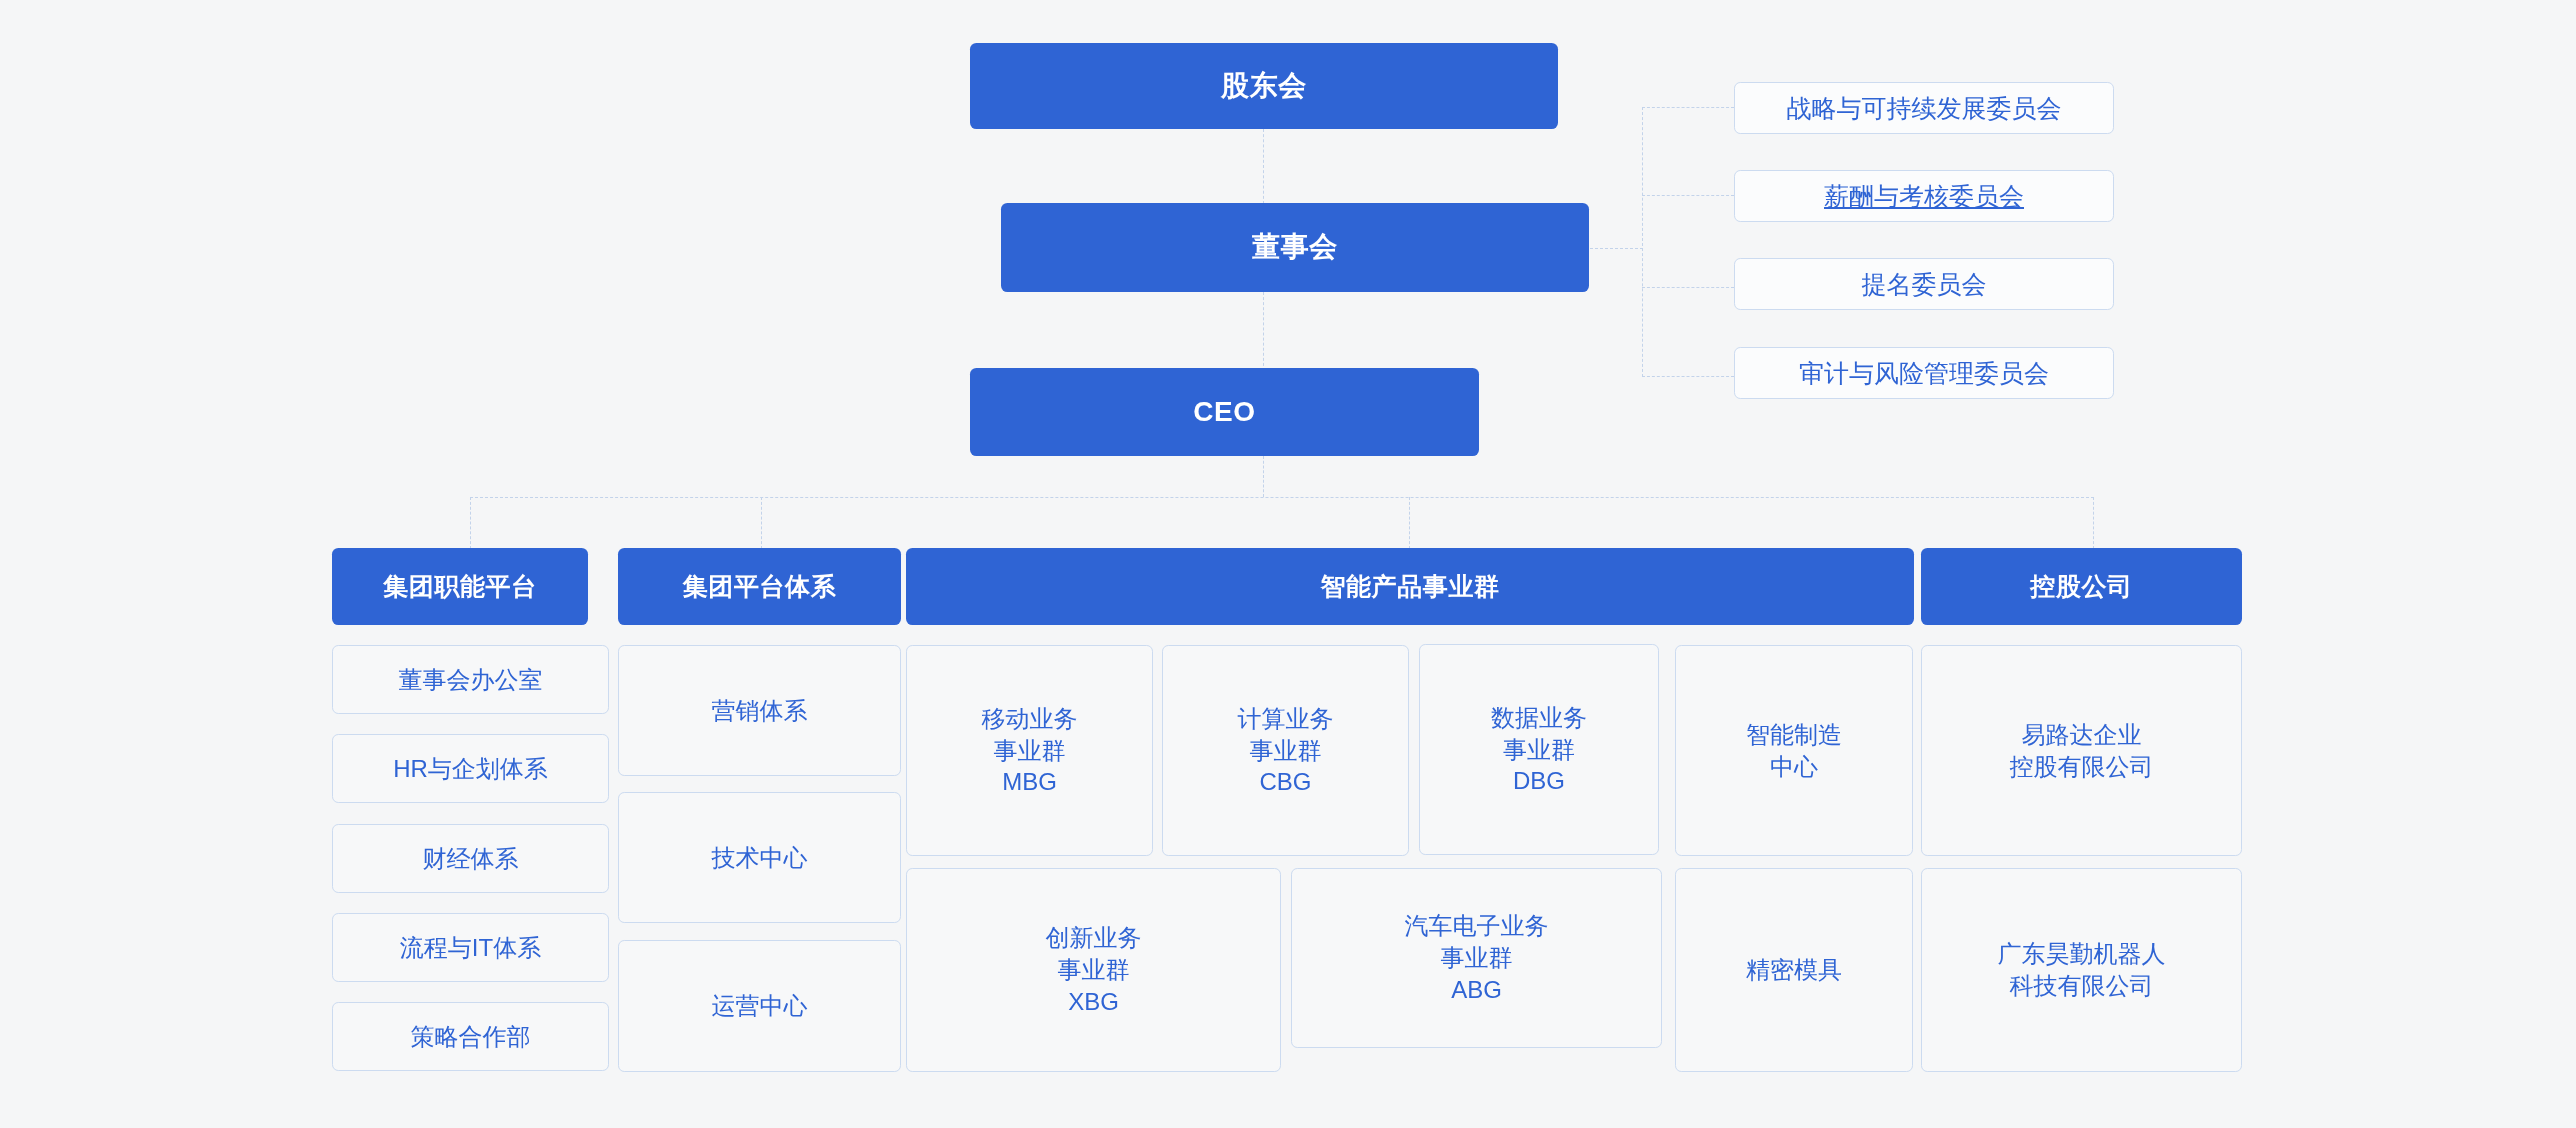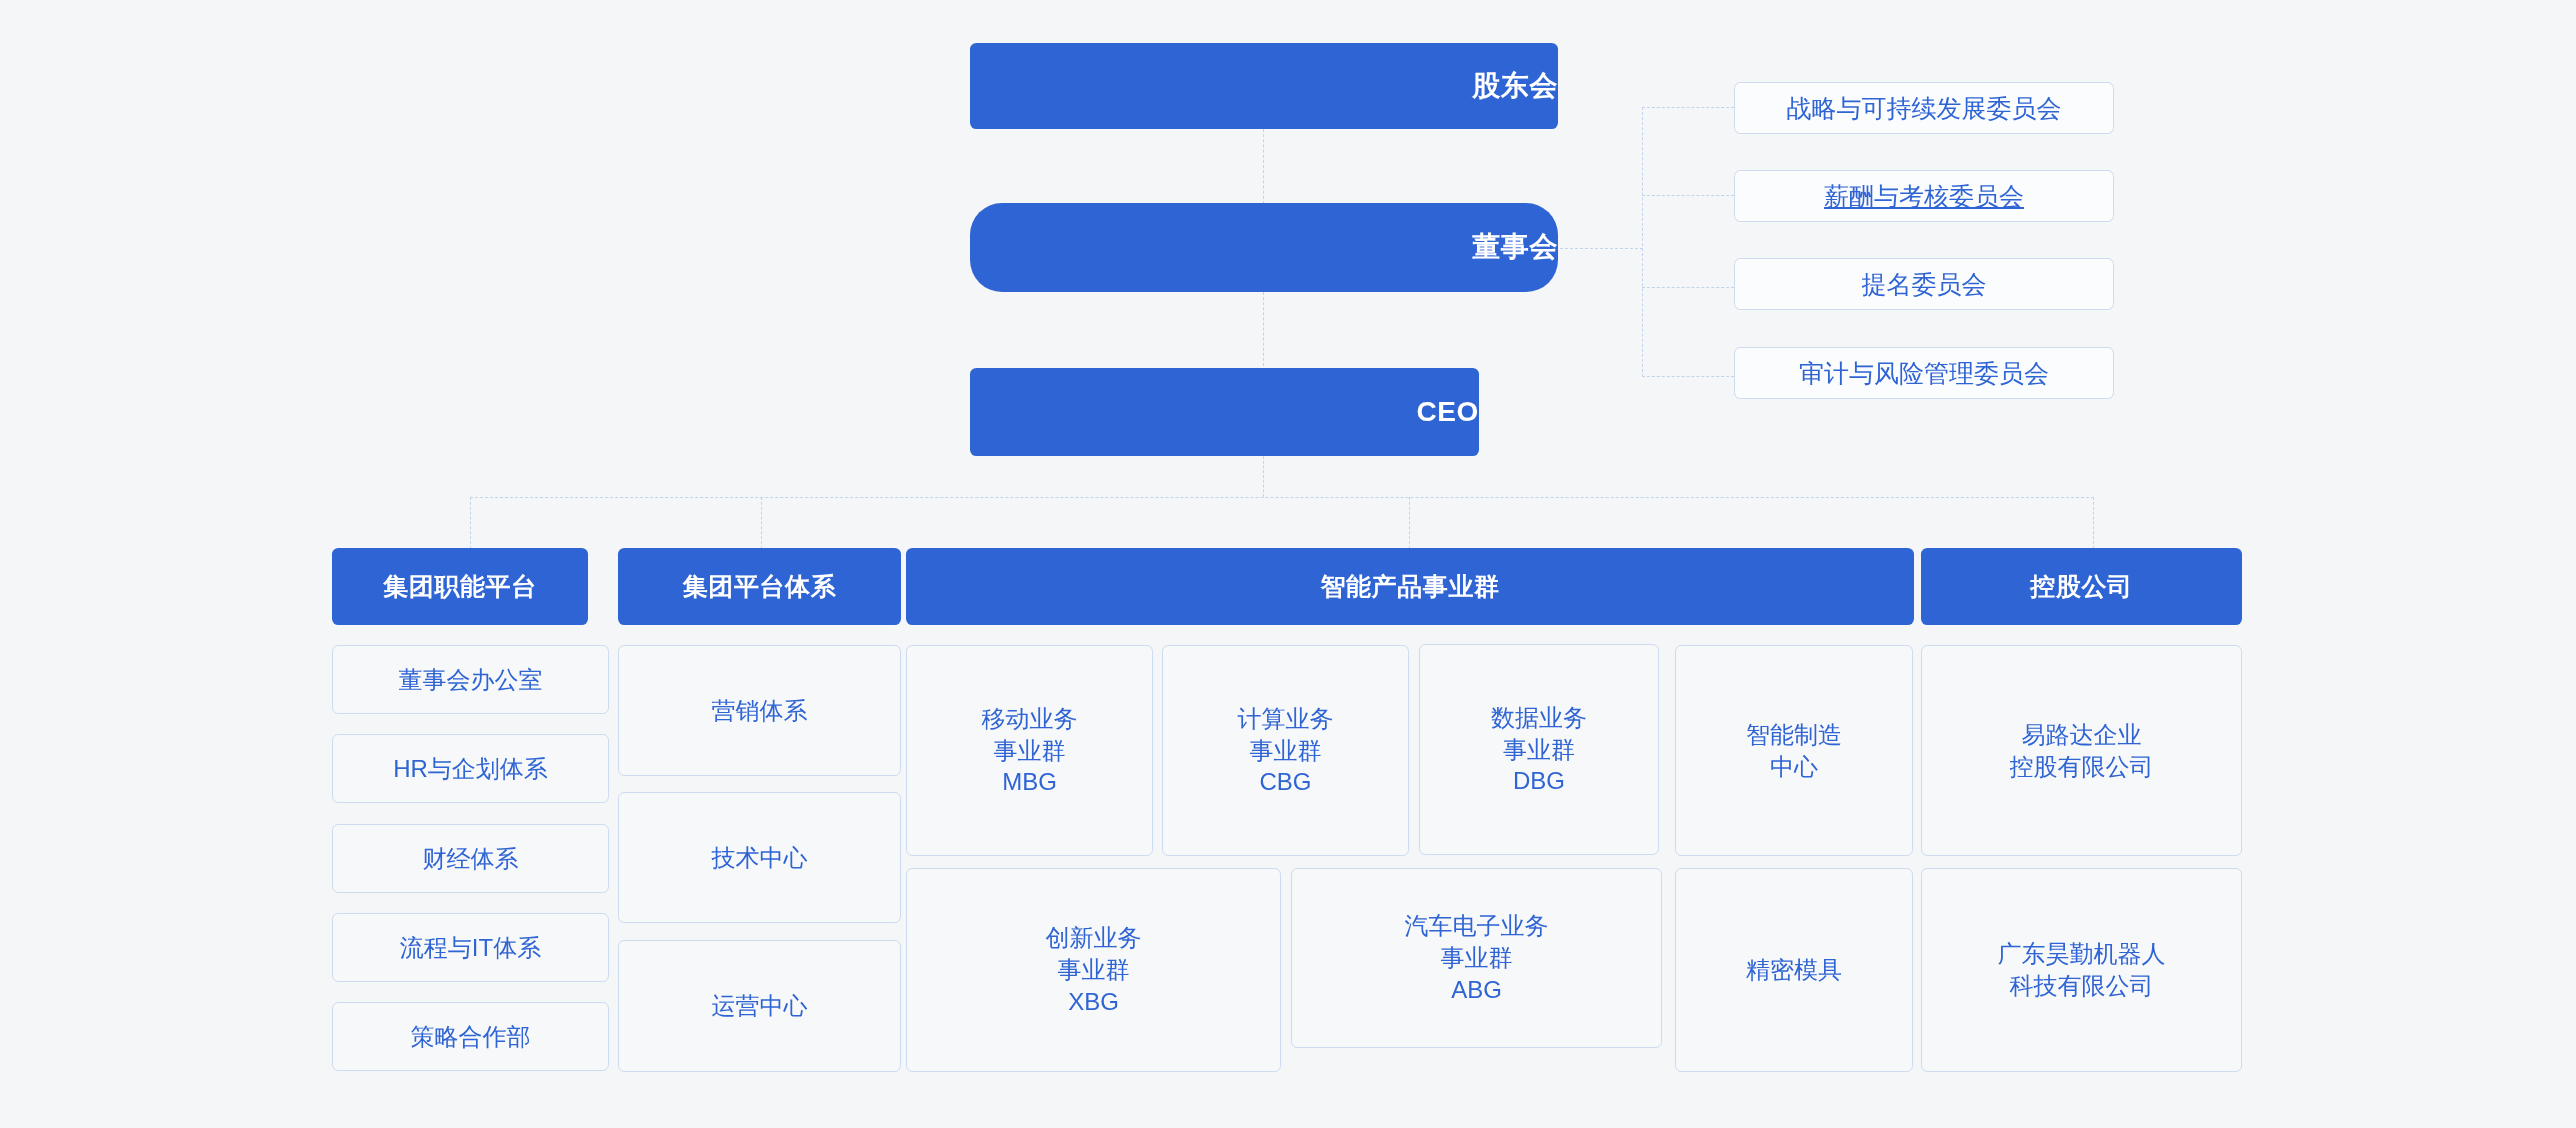--- a/index.html
+++ b/index.html
@@ -26,21 +26,21 @@
     font-weight:bold;
     letter-spacing:0.6px;
   }
   .outline{
     background:#f7f8f9;
     border:1.3px solid #ccdbf0;
     color:#2f64d4;
   }
   .outline.white{background:#fbfcfd;}
 
-  .f44{font-size:28px;justify-content:flex-end;}
+  .f44{font-size:28px;}
   .f40{font-size:25px;}
   .f38{font-size:24px;}
   .multi{flex-direction:column;justify-content:center;}
   .multi span{display:block;}
 
   
   .vline{position:absolute;border-left:1.9px dashed #c3d3ea;}
   .hline{position:absolute;border-top:1.9px dashed #c3d3ea;}
 </style>
 </head>
@@ -62,21 +62,21 @@
   <div class="hline" style="left:470px;top:497px;width:1624px;"></div>
   <div class="vline" style="left:470px;top:497px;height:52px;"></div>
   <div class="vline" style="left:761px;top:497px;height:52px;"></div>
   <div class="vline" style="left:1409px;top:497px;height:52px;"></div>
   <div class="vline" style="left:2093px;top:497px;height:52px;"></div>
 
   <div class="node solid f44" style="left:970px;top:43px;width:588px;height:86px;">
     <span>股东会</span>
   </div>
 
-  <div class="node solid f44" style="left:970px;top:203px;width:588px;height:89px;border-radius:32px;">
+  <div class="node solid f44" style="left:1001px;top:203px;width:588px;height:89px;">
     <span>董事会</span>
   </div>
 
   <div class="node solid f44" style="left:970px;top:368px;width:509px;height:88px;">
     <span>CEO</span>
   </div>
 
   <div class="node outline white f40" style="left:1734px;top:82px;width:380px;height:52px;">
     <span>战略与可持续发展委员会</span>
   </div>

